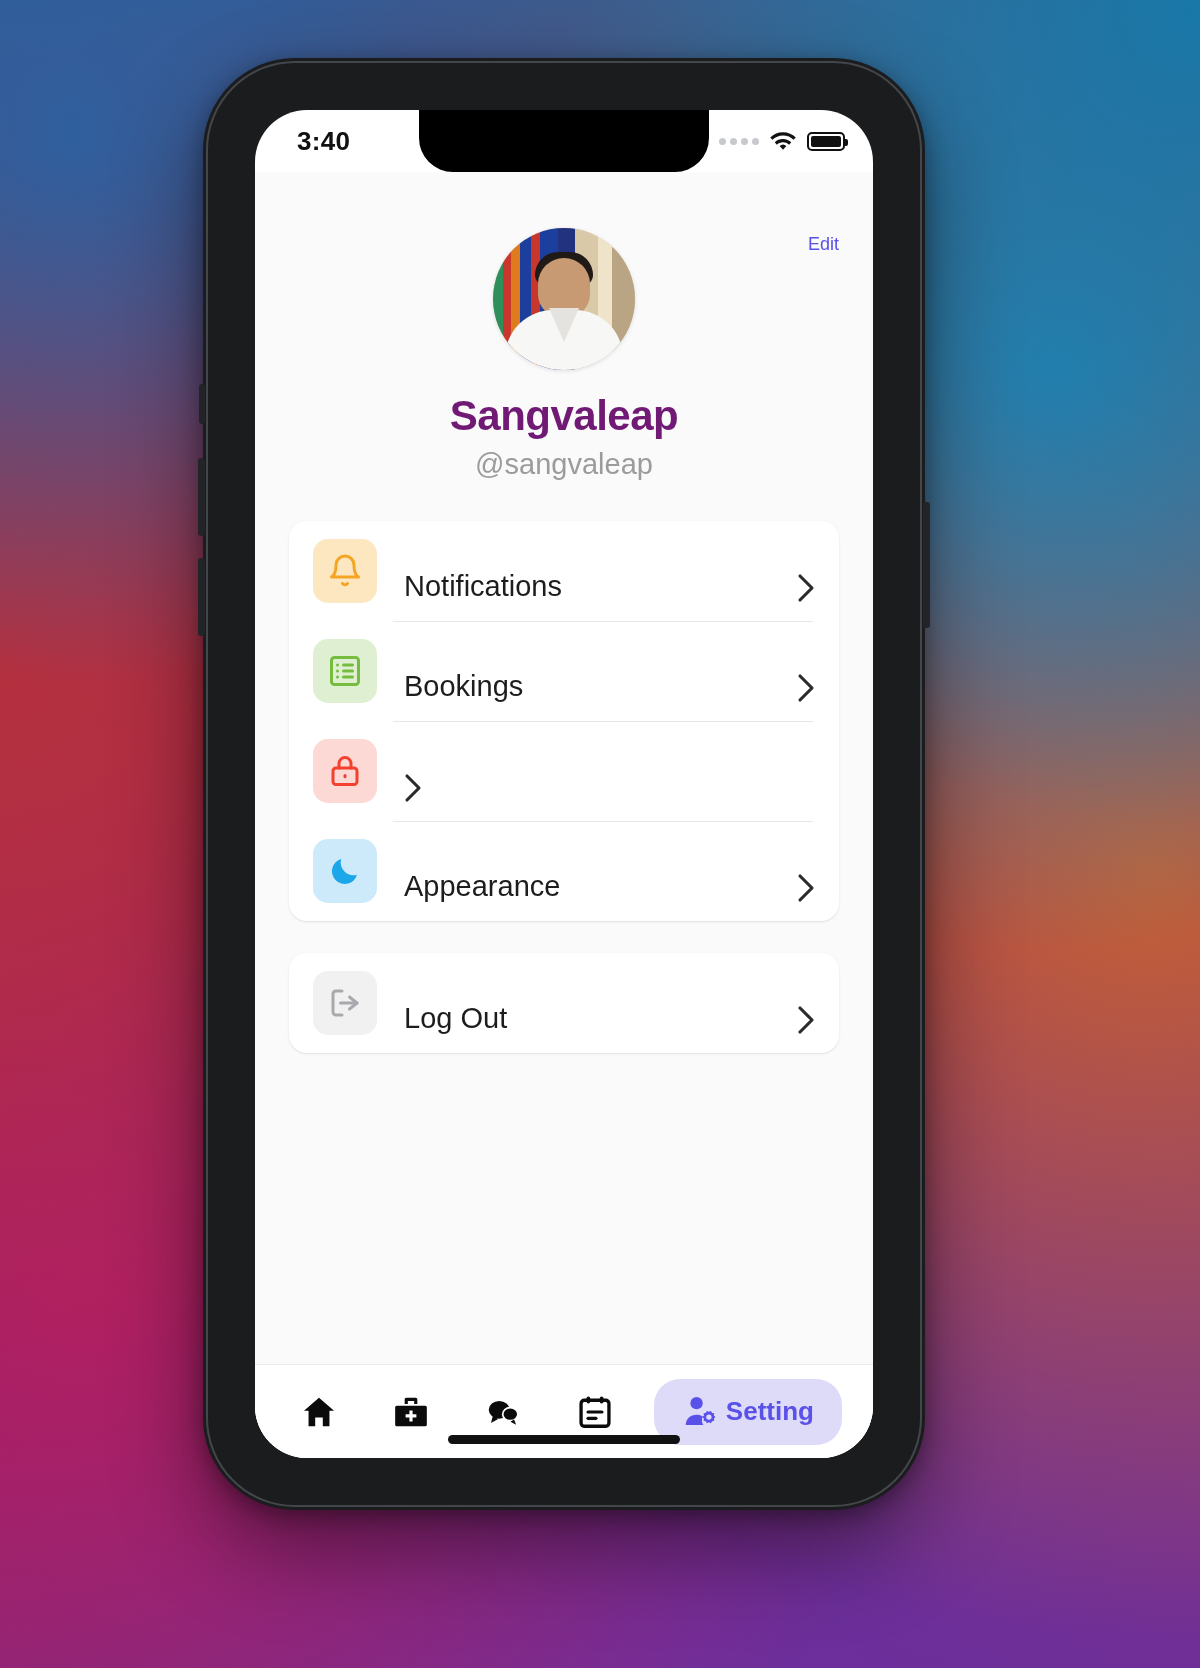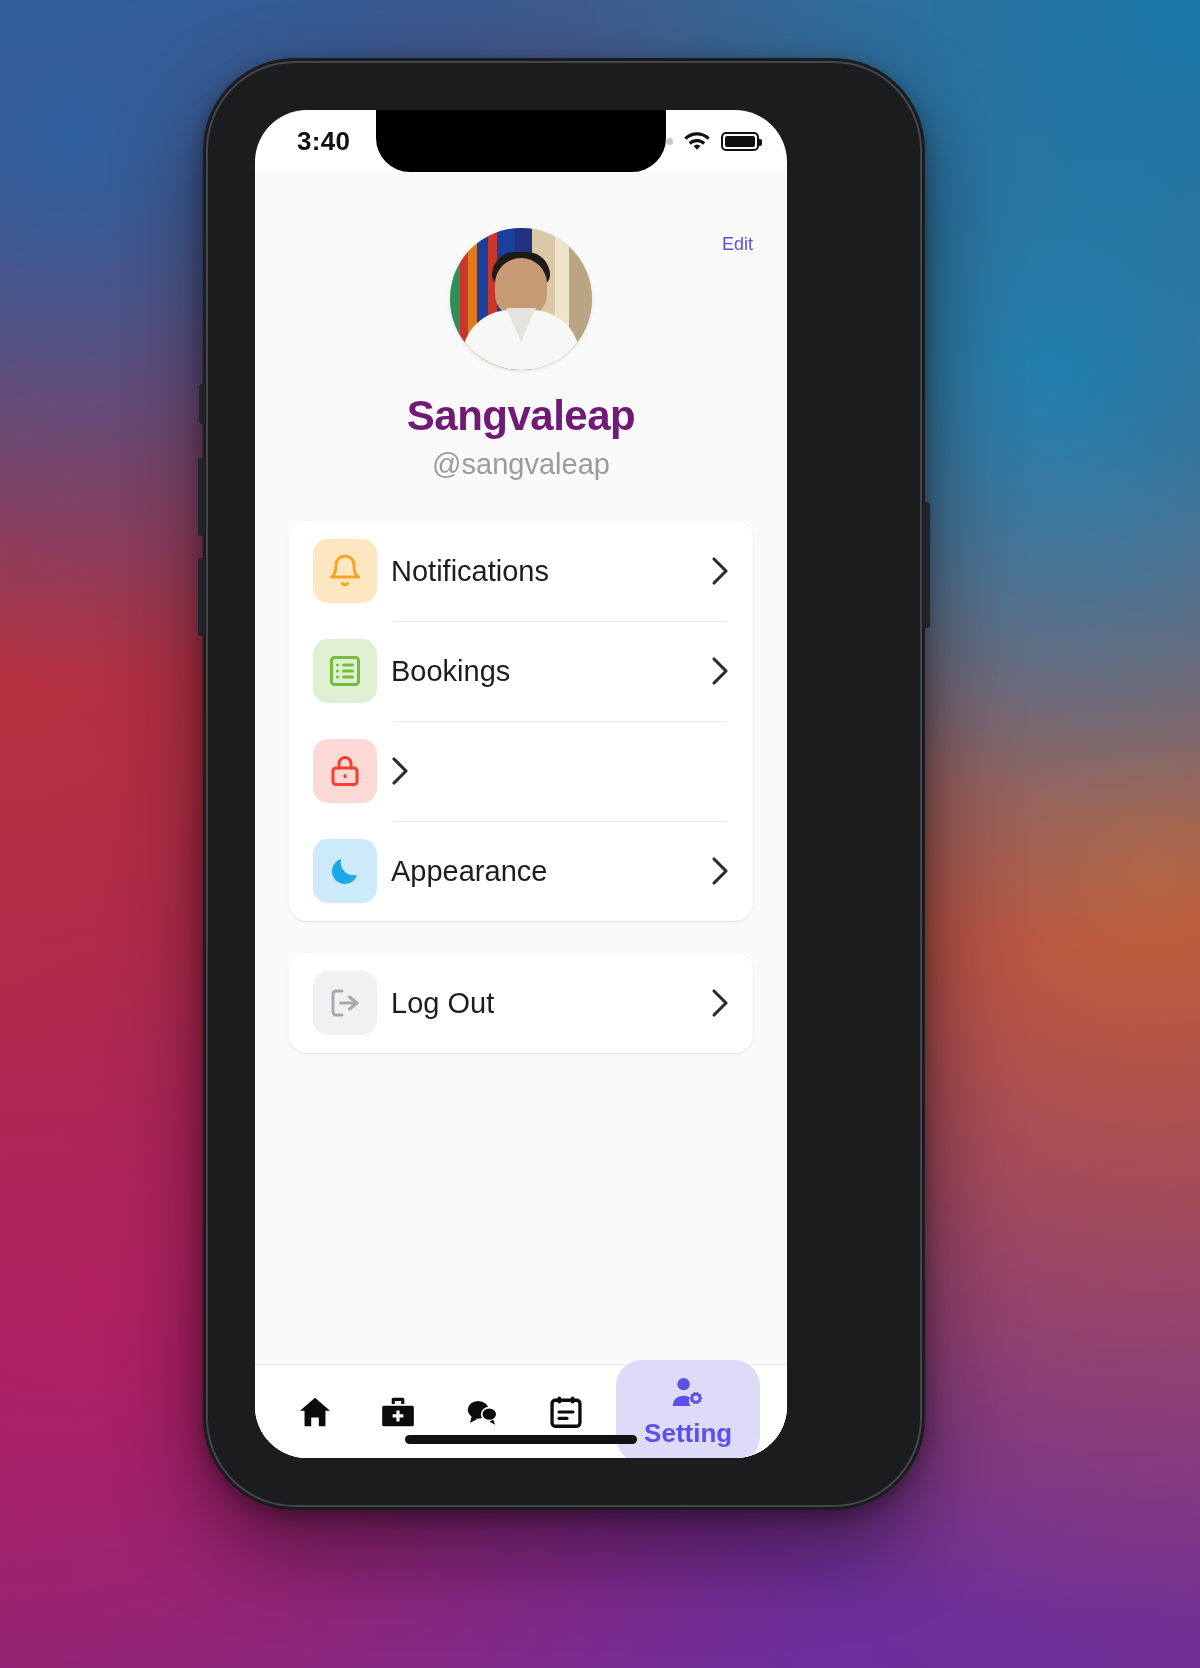--- a/index.html
+++ b/index.html
@@ -41,21 +41,21 @@
     pointer-events:none;
   }
   .side-btn{ position:absolute; background:#232427; border-radius:3px; }
   .btn-silent{ left:-4px; top:326px;  width:6px; height:40px; }
   .btn-volup { left:-5px; top:400px;  width:7px; height:78px; }
   .btn-voldn { left:-5px; top:500px;  width:7px; height:78px; }
   .btn-power { right:-5px; top:444px; width:7px; height:126px; }
 
   #screen {
     position:absolute; left:52px; top:52px;
-    width:532px; height:1348px;
+    width:618px; height:1348px;
     background:#ffffff;
     border-radius:52px;
     overflow:hidden;
   }
 
   
   #notch {
     position:absolute; left:50%; transform:translateX(-50%);
     top:0; width:290px; height:62px;
     background:#000; border-radius:0 0 34px 34px; z-index:30;
@@ -144,42 +144,42 @@
   
   .card{
     margin:0 34px; background:#fff; border-radius:18px;
     box-shadow:0 1px 3px rgba(0,0,0,.07), 0 1px 1px rgba(0,0,0,.04);
     overflow:hidden;
   }
   #card-main{ margin-top:40px; }
   #card-logout{ margin-top:32px; }
 
   .row{
-    display:flex; align-items:center; gap:14px;
+    display:flex; align-items:flex-end; gap:27px;
     padding:18px 24px; cursor:pointer; position:relative;
   }
   .row + .row::before{
     content:""; position:absolute; left:104px; right:26px; top:0;
     height:1px; background:#e8e8e8;
   }
   .ic{
     width:64px;height:64px;border-radius:15px;
     display:flex;align-items:center;justify-content:center; flex:0 0 auto;
   }
   .ic svg{ width:36px;height:36px; display:block; }
   .row-label{ flex:1; font-size:29px; color:#1d1d1d; font-weight:400; }
   .chev{ width:18px;height:30px; flex:0 0 auto; }
 
   
   #tabbar{
     height:94px; background:#fff; border-top:1px solid #ececec;
     display:flex; align-items:center; justify-content:space-around;
     padding:0 18px;
   }
-  .tab{ display:flex;align-items:center;gap:6px; cursor:pointer; padding:12px 14px; border-radius:26px;flex-direction:column; }
+  .tab{ display:flex;align-items:center;gap:6px; cursor:pointer; padding:12px 14px; border-radius:26px; }
   .tab svg{ width:38px;height:38px; display:block; }
   .tab.active{ background:#dedbf9; padding:14px 28px; }
   .tab-label{ font-size:26px; font-weight:700; color:#5a51e8; }
 
   #home-indicator{
     position:absolute; bottom:14px; left:50%; transform:translateX(-50%);
     width:232px;height:9px;border-radius:6px;background:#111;
   }
 </style>
 </head>

